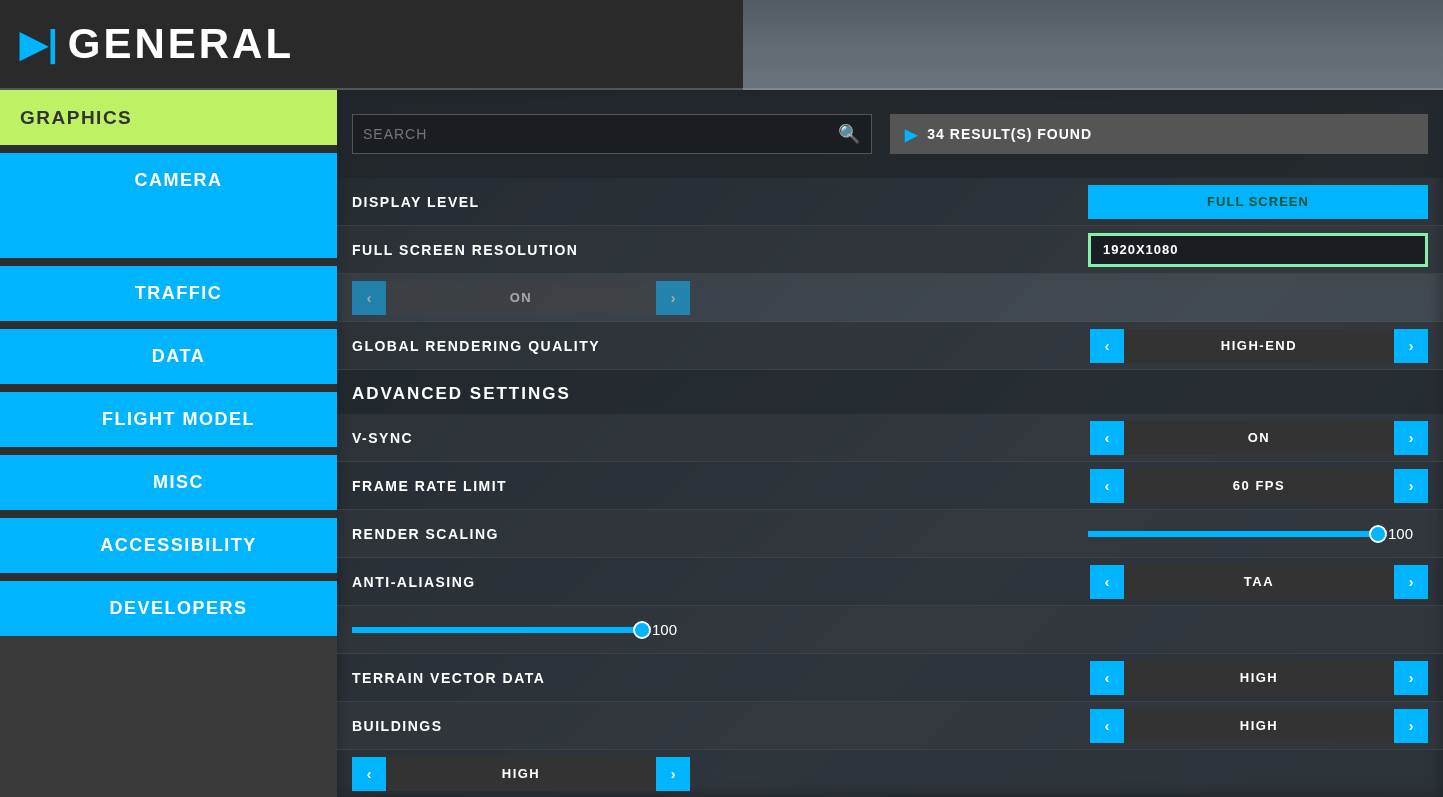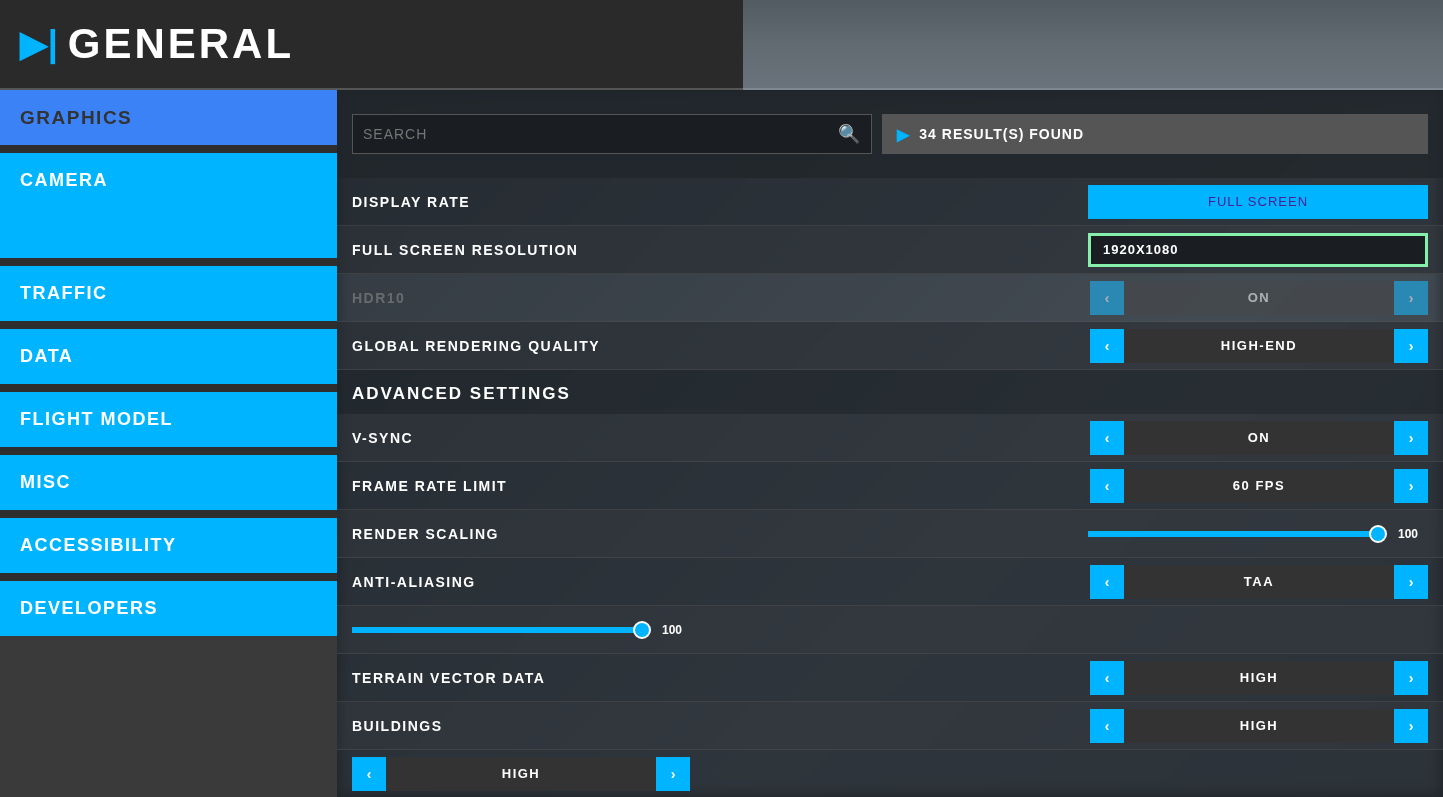--- a/index.html
+++ b/index.html
@@ -71,23 +71,24 @@
       align-items: center;
       padding-left: 20px;
       cursor: pointer;
       font-size: 18px;
       font-weight: bold;
       letter-spacing: 1.5px;
       color: white;
     }
     .sidebar-item.active, .sidebar-item.cyan {
       background: #00b4ff;
+      justify-content: center;
     }
     .sidebar-item.graphics {
-      background: #3b82f6;
+      background: #bef264;
       color: #333;
       font-size: 19px;
     }
     .sidebar-item.empty {
       background: #00b4ff;
       height: 50px;
     }
 
     
     .content {
@@ -110,21 +111,21 @@
       position: relative;
       z-index: 1;
     }
 
     
     .search-bar {
       display: flex;
       align-items: center;
       padding: 24px 15px;
       background: rgba(30,35,40,0.9);
-      gap: 10px;
+      gap: 18px;
     }
     .search-input-wrapper {
       display: flex;
       align-items: center;
       background: #1a1e22;
       border: 1px solid #555;
       flex: 0 0 520px;
       height: 40px;
     }
     .search-input {
@@ -191,23 +192,23 @@
 
     .setting-control {
       display: flex;
       align-items: center;
       gap: 0;
     }
 
     
     .select-blue {
       background: #00b4ff;
-      color: #4c1d95;
+      color: #14532d;
       font-size: 13px;
-      font-weight: normal;
+      font-weight: bold;
       letter-spacing: 1px;
       padding: 0 20px;
       height: 34px;
       display: flex;
       align-items: center;
       min-width: 340px;
       justify-content: center;
     }
 
     
@@ -266,24 +267,24 @@
       height: 18px;
       background: #00b4ff;
       border: 2px solid white;
       border-radius: 50%;
       position: absolute;
       top: 50%;
       transform: translateY(-50%);
     }
     .slider-value {
       color: white;
-      font-size: 12px;
-      font-weight: bold;
+      font-size: 15px;
+      font-weight: normal;
       min-width: 40px;
-      text-align: center;
+      text-align: left;
     }
 
     
     .advanced-header {
       color: white;
       font-size: 17px;
       font-weight: bold;
       letter-spacing: 2px;
       padding: 14px 15px 10px;
       background: rgba(20,25,30,0.7);
@@ -368,35 +369,34 @@
           <input class="search-input" type="text" placeholder="SEARCH" style="">
           <span class="search-icon">🔍</span>
         </div>
         <div class="results-bar">
           <span class="results-arrow">▶</span>
           <span class="results-text">34 RESULT(S) FOUND</span>
         </div>
       </div>
 
       <div class="setting-row">
-        <span class="setting-label">DISPLAY RATE</span>
+        <span class="setting-label">DISPLAY LEVEL</span>
         <div class="setting-control">
           <div class="select-blue">FULL SCREEN</div>
         </div>
       </div>
 
       <div class="setting-row">
         <span class="setting-label">FULL SCREEN RESOLUTION</span>
         <div class="setting-control">
           <div class="resolution-box">1920X1080</div>
         </div>
       </div>
 
       <div class="setting-row disabled">
-        <span class="setting-label muted">HDR10</span>
         <div class="setting-control">
           <div class="arrow-control">
             <div class="arrow-btn">‹</div>
             <div class="arrow-value">ON</div>
             <div class="arrow-btn">›</div>
           </div>
         </div>
       </div>
 
       <div class="setting-row">

